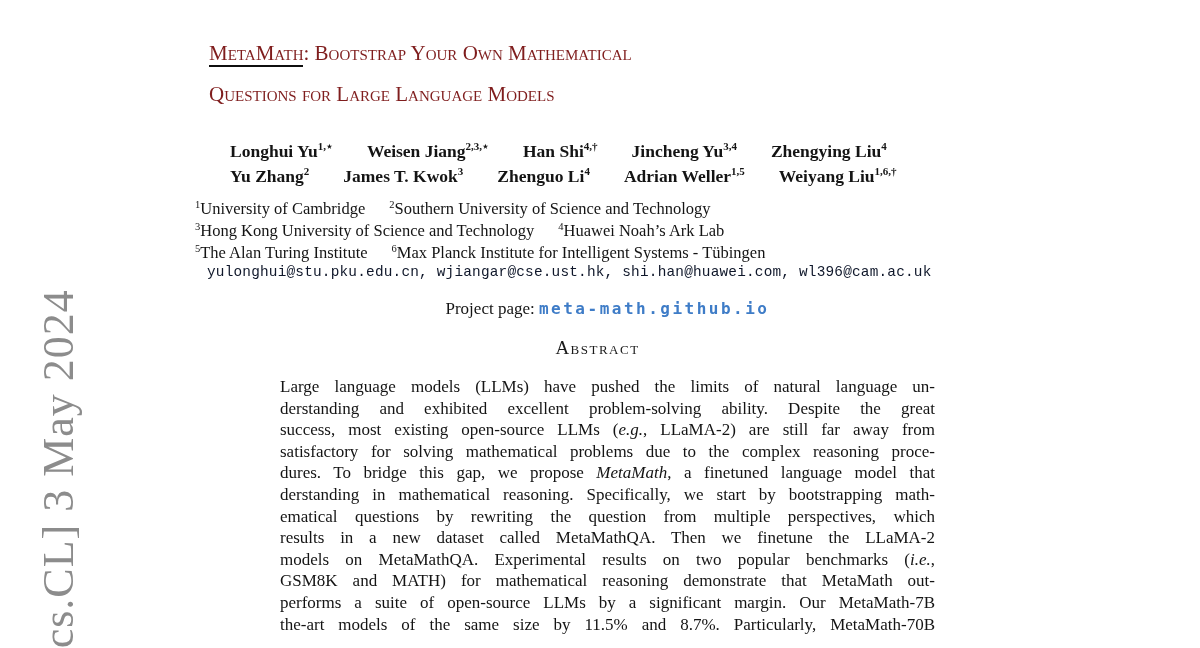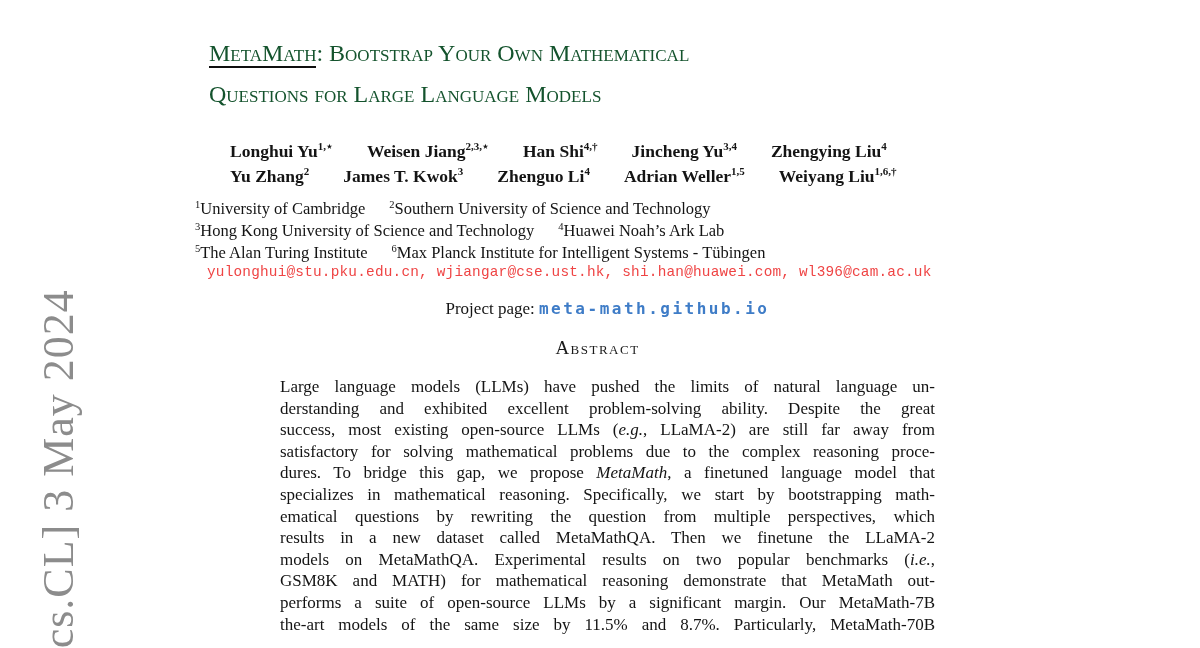--- a/index.html
+++ b/index.html
@@ -13,41 +13,41 @@
   .stamp {
     position:absolute; left:33px; top:664px;
     transform-origin:0 0; transform:rotate(-90deg);
     white-space:nowrap; font-size:44px; letter-spacing:1px;
     color:#8c8c8c;
   }
   .column { position:absolute; left:195px; top:0; width:745px; height:648px; }
 
   .title {
     position:absolute; top:33px; left:14px;
-    font-variant:small-caps; font-size:24px; line-height:41px;
-    color:#14532d; white-space:nowrap;
+    font-variant:small-caps; font-size:21px; line-height:41px;
+    color:#7f1d1d; white-space:nowrap;
   }
   .title .underline { border-bottom:2px solid #0f0f0f; }
 
   .authors { position:absolute; top:139px; left:27px; font-weight:bold; font-size:17.5px; }
   .author-row { line-height:25px; white-space:nowrap; }
   .author { margin-right:26px;margin-left:8px; }
   .author:last-child { margin-right:0; }
   sup { font-size:11px; line-height:0; }
 
   .affils { position:absolute; top:198px; left:0; font-size:16.5px; }
   .affil-line { line-height:22px; white-space:nowrap; }
   .affil { margin-right:24px; }
   .affil:last-child { margin-right:0; }
   .affil sup { font-size:10.5px; }
 
   .emails {
     position:absolute; top:264px; left:12px;
     font-family:"Liberation Mono","DejaVu Sans Mono",monospace;
-    font-size:14.4px; color:#ef4444; white-space:nowrap; letter-spacing:0.2px;
+    font-size:14.4px; color:#0f172a; white-space:nowrap; letter-spacing:0.2px;
   }
 
   .project { position:absolute; top:299px; left:40px; width:745px; text-align:center; font-size:17px; }
   .project-link {
     font-family:"DejaVu Sans Mono","Liberation Mono",monospace;
     font-weight:bold; font-size:16px; letter-spacing:2.5px;
     text-decoration:none; cursor:pointer;text-align:center;
   }
 
   .abs-heading {
@@ -94,21 +94,21 @@
     </div>
 
     <div class="abs-heading">Abstract</div>
 
     <div class="abstract">
         <div class="abs-line"><span>Large language models (LLMs) have pushed the limits of natural language un-</span></div>
         <div class="abs-line"><span>derstanding and exhibited excellent problem-solving ability. Despite the great</span></div>
         <div class="abs-line"><span>success, most existing open-source LLMs (</span><i>e.g.</i><span>, LLaMA-2) are still far away from</span></div>
         <div class="abs-line"><span>satisfactory for solving mathematical problems due to the complex reasoning proce-</span></div>
         <div class="abs-line"><span>dures. To bridge this gap, we propose </span><i>MetaMath</i><span>, a finetuned language model that</span></div>
-        <div class="abs-line"><span>specializes in mathematical reasoning. Specifically, we start by bootstrapping math-</span></div>
+        <div class="abs-line"><span>derstanding in mathematical reasoning. Specifically, we start by bootstrapping math-</span></div>
         <div class="abs-line"><span>ematical questions by rewriting the question from multiple perspectives, which</span></div>
         <div class="abs-line"><span>results in a new dataset called MetaMathQA. Then we finetune the LLaMA-2</span></div>
         <div class="abs-line"><span>models on MetaMathQA. Experimental results on two popular benchmarks (</span><i>i.e.</i><span>,</span></div>
         <div class="abs-line"><span>GSM8K and MATH) for mathematical reasoning demonstrate that MetaMath out-</span></div>
         <div class="abs-line"><span>performs a suite of open-source LLMs by a significant margin. Our MetaMath-7B</span></div>
         <div class="abs-line"><span>the-art models of the same size by 11.5% and 8.7%. Particularly, MetaMath-70B</span></div>
       </div>
 
   </div>
 </div>

